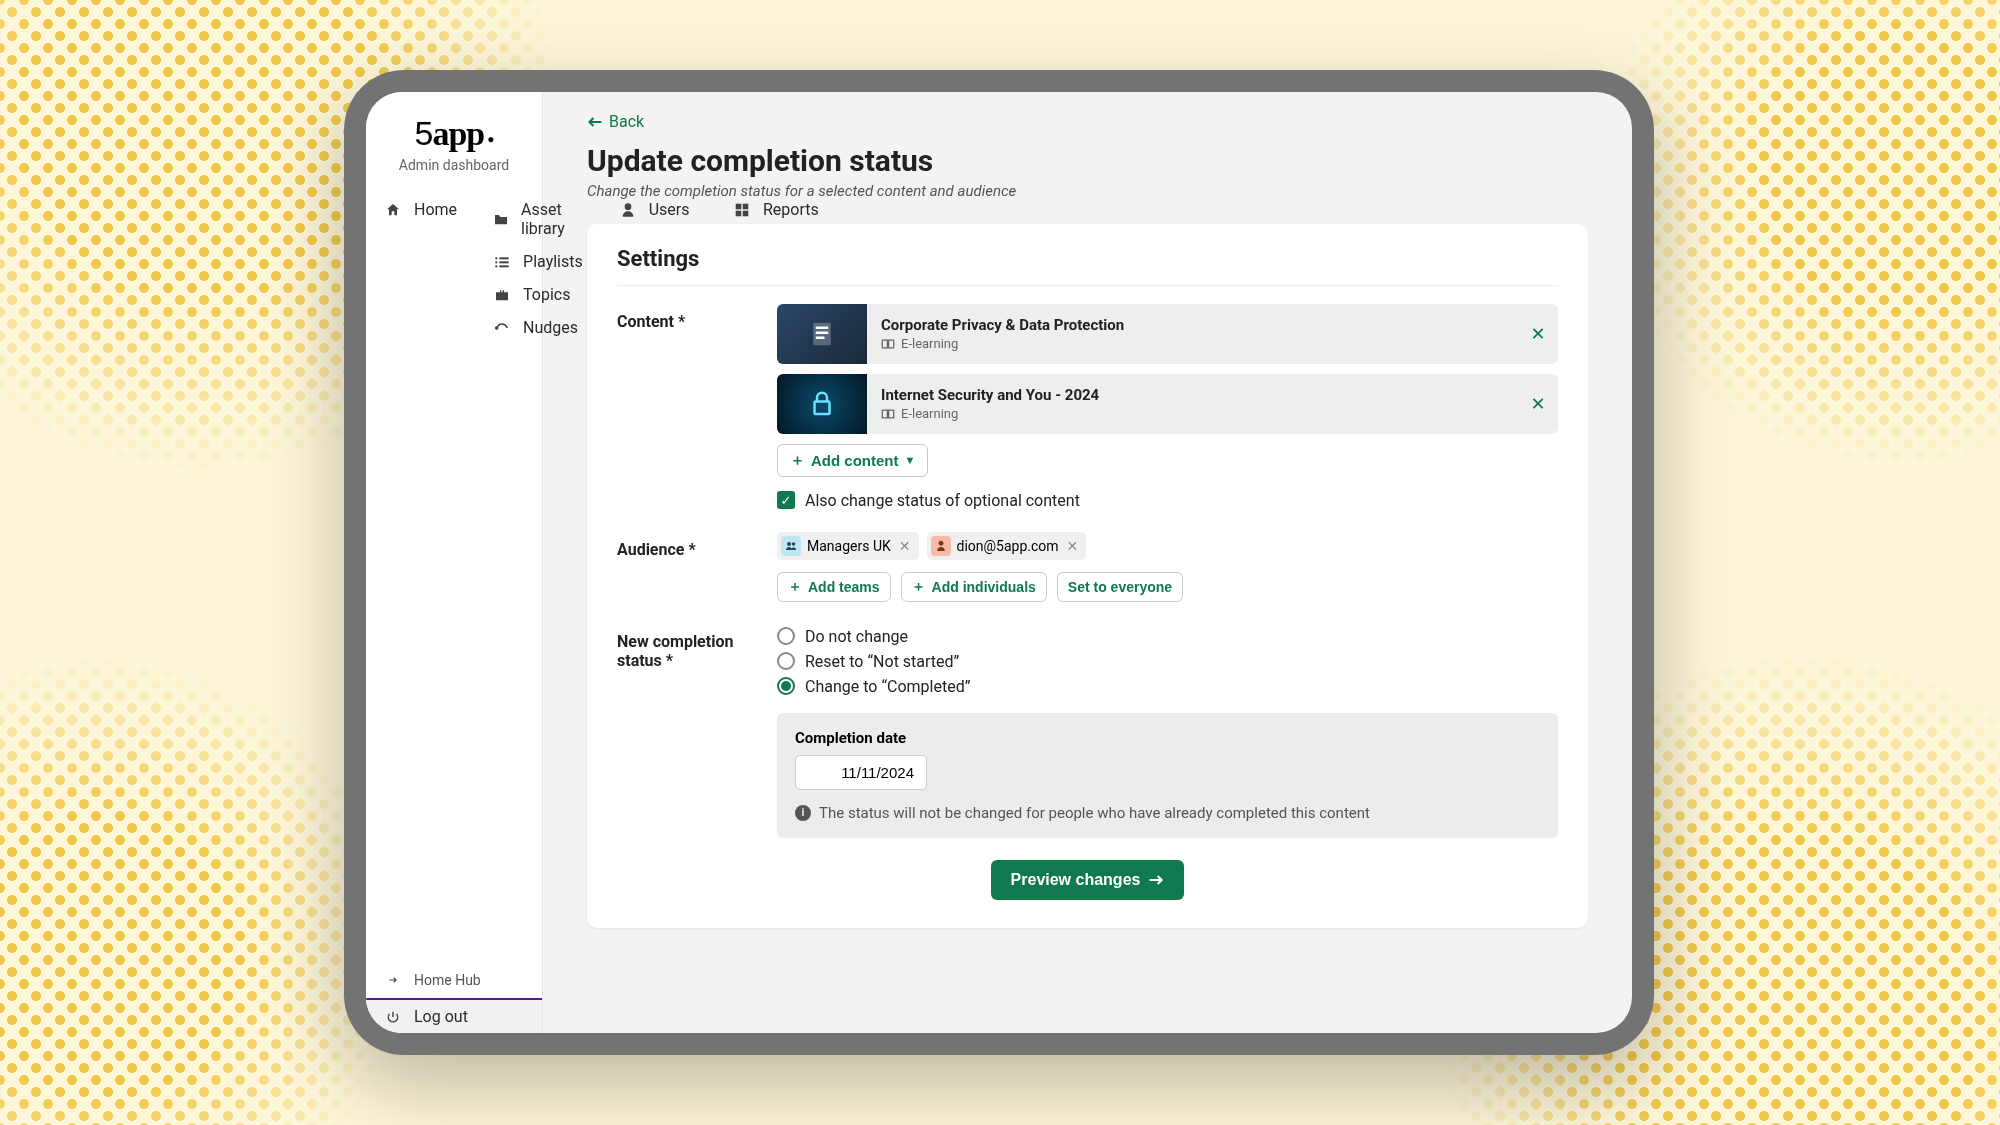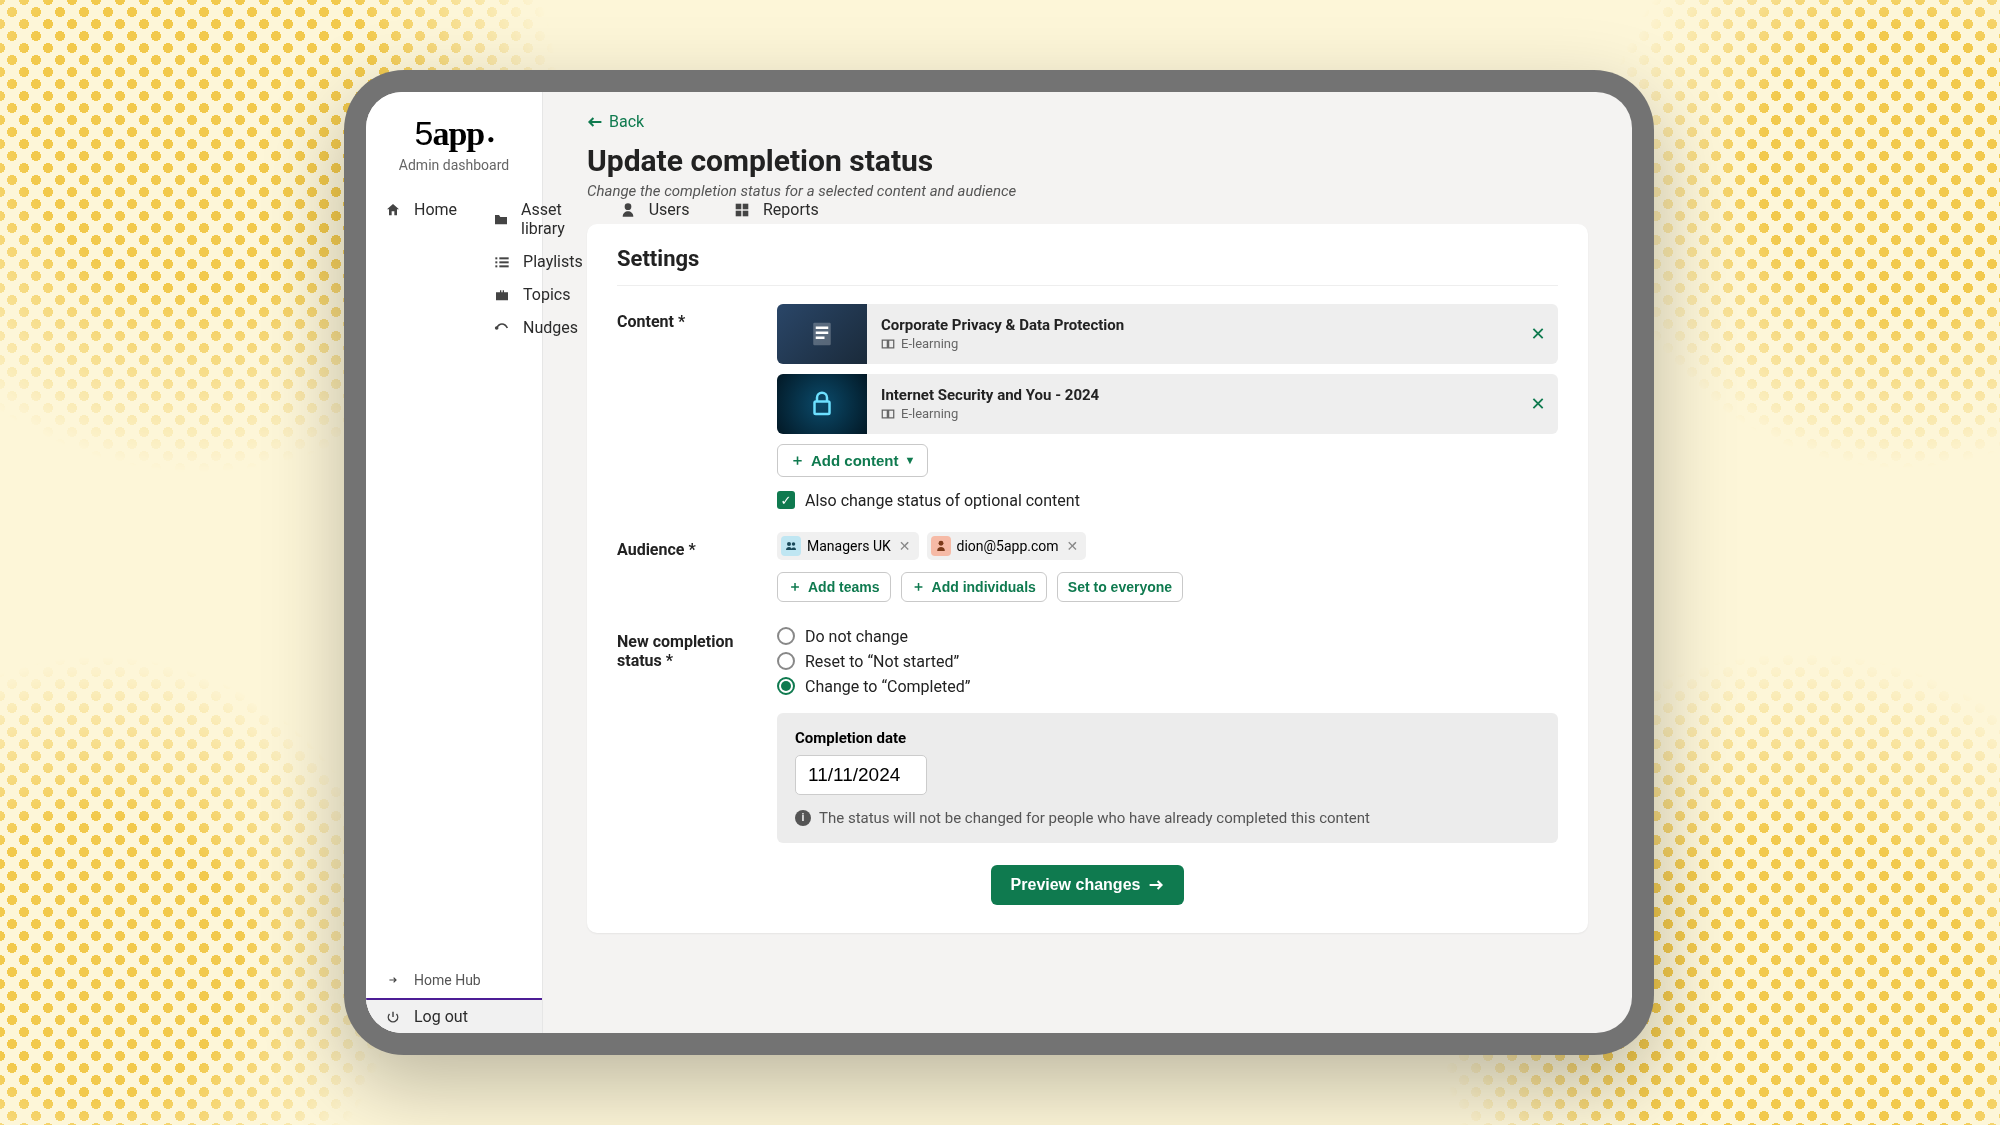--- a/index.html
+++ b/index.html
@@ -141,21 +141,21 @@
 }
 .radio.checked { border-color: #0f7a4f; }
 .radio.checked::after { content: ""; width: 10px; height: 10px; background: #0f7a4f; border-radius: 50%; }
 
 
 .sub-panel {
   background: #ececec; border-radius: 6px; padding: 16px 18px; margin-top: 14px;
 }
 .sub-panel .lbl { font-weight: 700; font-size: 15px; margin-bottom: 8px; }
 .date-input {
-  background: #fff; border: 1px solid #ccc; border-radius: 5px; padding: 8px 12px; font-size: 19px; width: 132px;
+  background: #fff; border: 1px solid #ccc; border-radius: 5px; padding: 8px 12px; font-size: 15px; width: 132px; text-align: right;
 }
 .info-note { display: flex; gap: 8px; align-items: center; color: #555; font-size: 15px; margin-top: 14px; }
 .info-ico {
   width: 16px; height: 16px; border-radius: 50%; background: #555; color: #ececec; font-size: 11px; display: inline-flex; align-items: center; justify-content: center; font-weight: 700;
 }
 
 .primary-btn {
   display: inline-flex; align-items: center; gap: 8px;
   background: #0f7a4f; color: #fff; font-weight: 600; font-size: 16px;
   padding: 11px 20px; border-radius: 6px; cursor: pointer; border: none;

